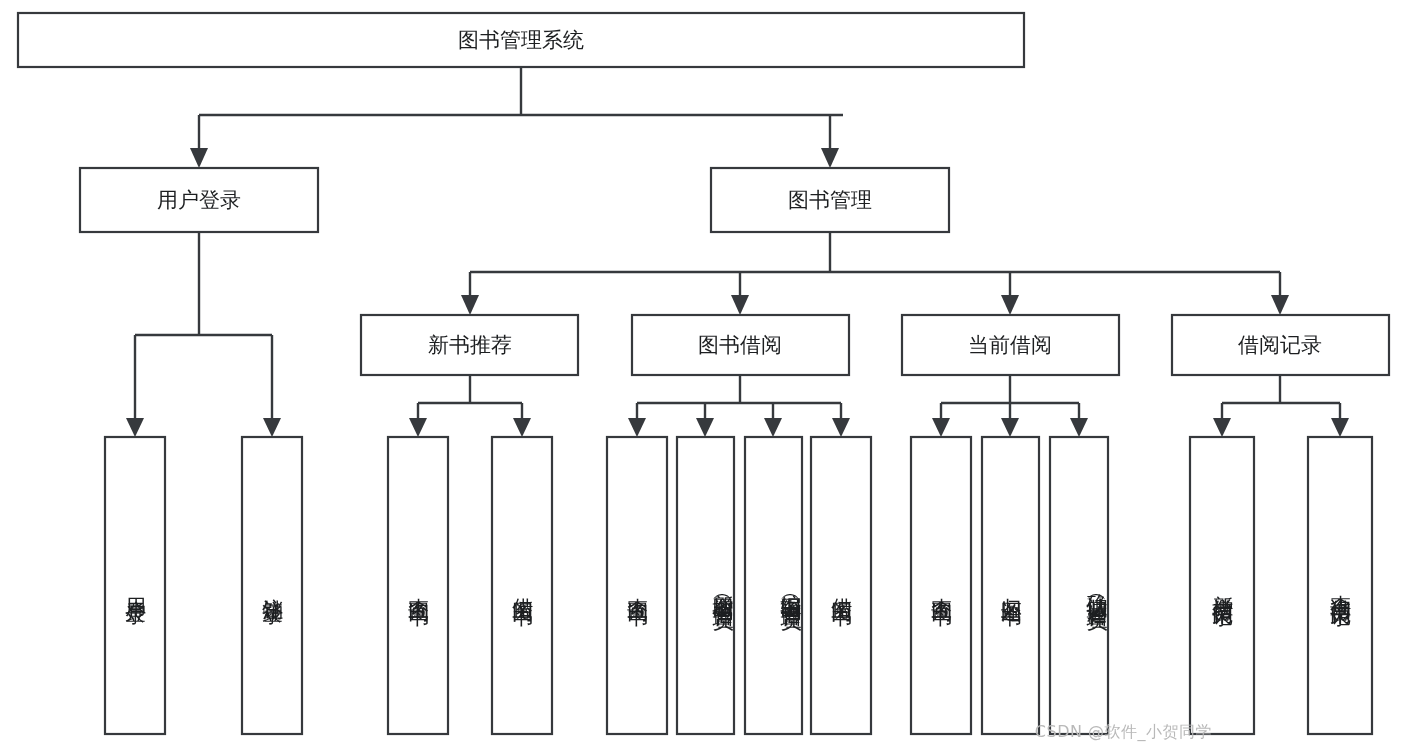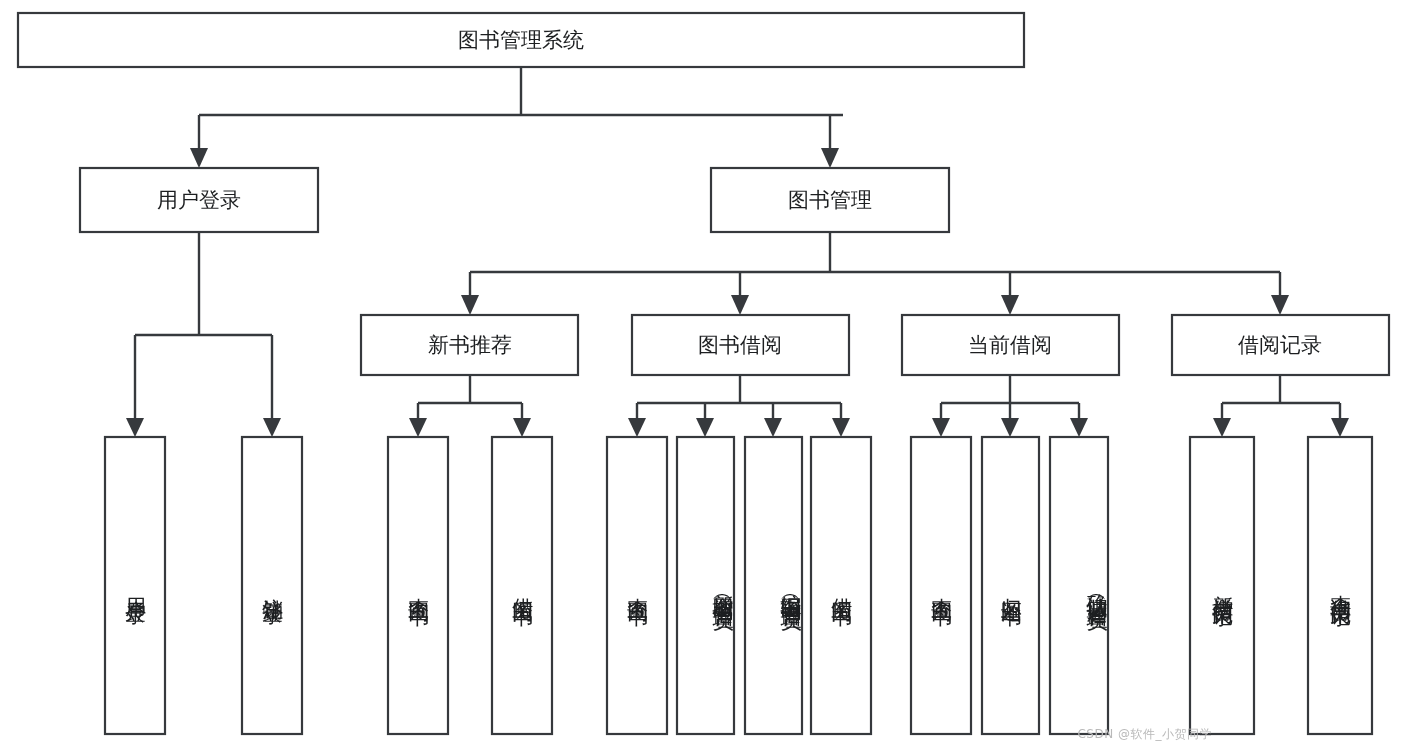--- a/index.html
+++ b/index.html
@@ -66,21 +66,21 @@
     text-align: center;
     white-space: nowrap;
     pointer-events: none;
     user-select: none;
   }
   .watermark {
     position: absolute;
     right: 8px;
     bottom: 4px;
     font-family: "DejaVu Sans", "Liberation Sans", sans-serif;
-    font-size: 12px;
+    font-size: 16px;
     color: #b9b9b9;
     letter-spacing: 0.5px;
     white-space: nowrap;
   }
 </style>
 </head>
 <body>
 
 <div id="diagram-root">
 

